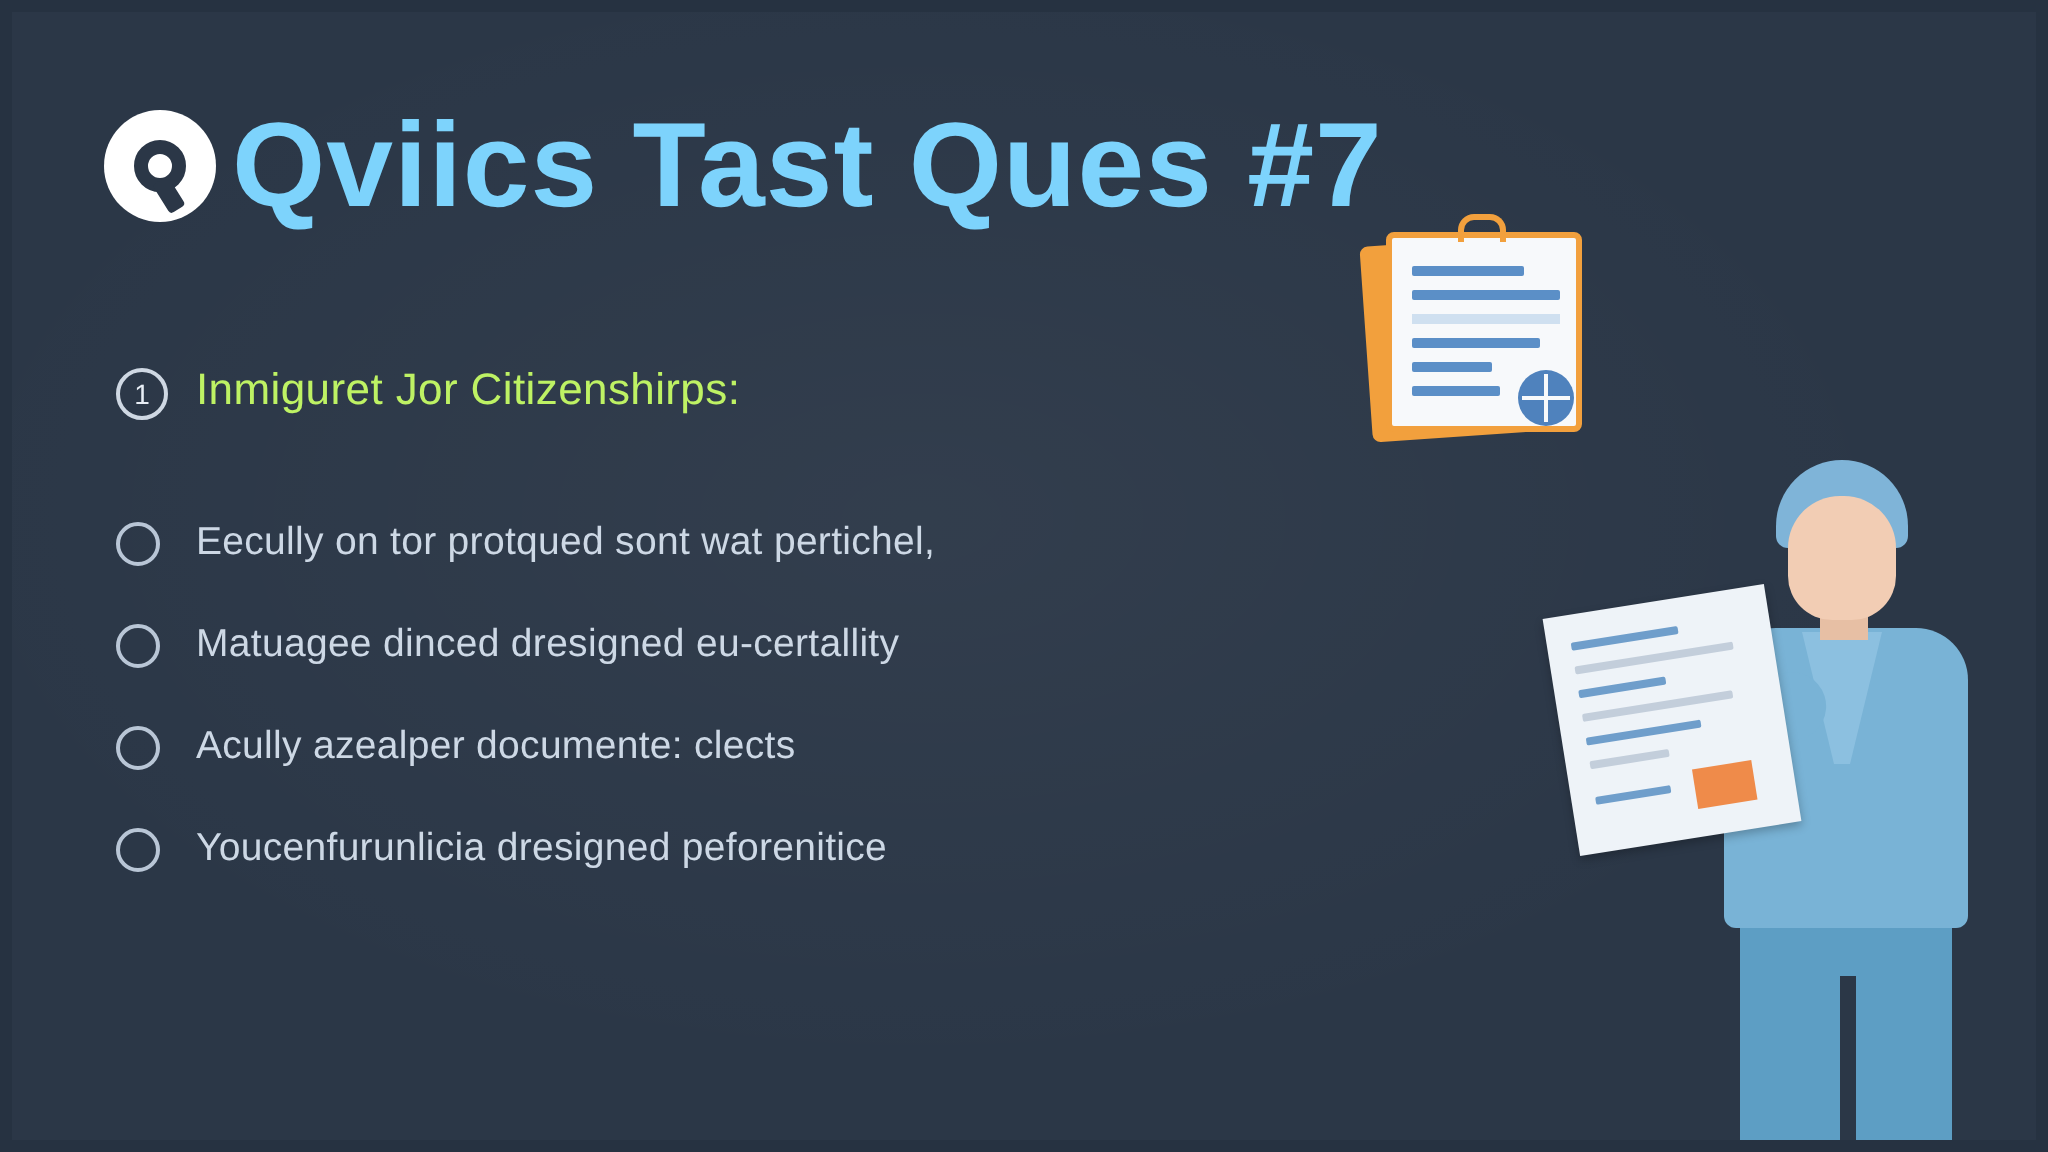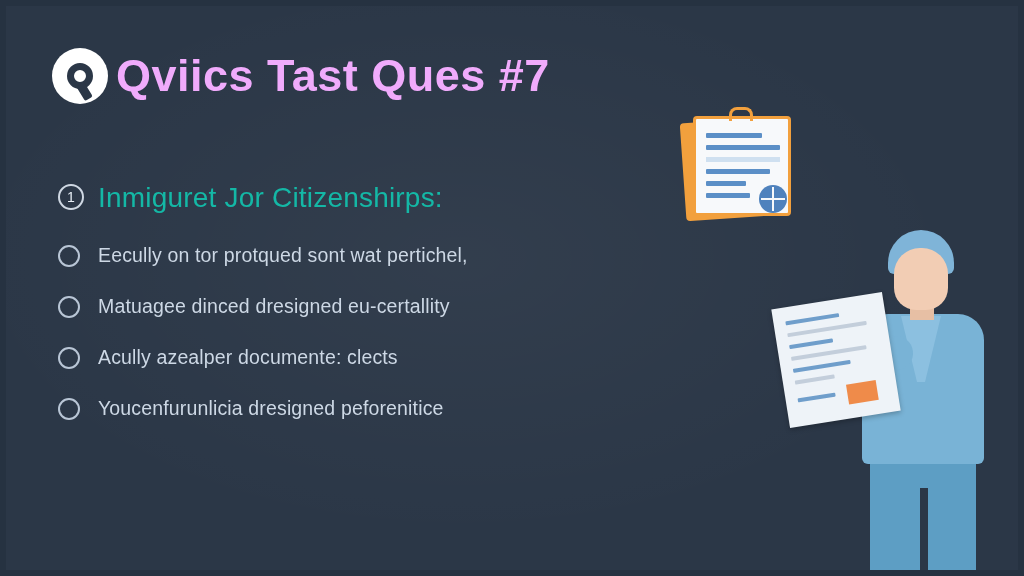--- a/index.html
+++ b/index.html
@@ -50,22 +50,22 @@
   }
   .quiz-badge .q-tail {
     position: absolute;
     left: 50%; top: 62%;
     width: 9px; height: 17px;
     background: #2b3747;
     transform: rotate(-32deg);
     border-radius: 2px;
   }
   .title-text {
-    color: #f0abfc;
-    font-size: 45px;
+    color: #7dd3fc;
+    font-size: 60px;
     font-weight: bold;
     letter-spacing: 0.5px;
     white-space: nowrap;
     margin-left: -6px;
   }
 
   
   .question-row {
     position: absolute;
     left: 58px; top: 182px;
@@ -75,30 +75,30 @@
     width: 26px; height: 26px;
     border-radius: 50%;
     border: 2px solid #cfd8e3;
     color: #e8eef6;
     font-size: 14px;
     display: flex; align-items: center; justify-content: center;
     flex: none;
     margin-top: 2px;
   }
   .question-text {
-    color: #14b8a6;
-    font-size: 28px;
+    color: #bef264;
+    font-size: 22px;
     letter-spacing: 0.2px;
     white-space: nowrap;
   }
 
   
   .options {
     position: absolute;
-    left: 58px; top: 230px;
+    left: 58px; top: 246px;
     width: 610px;
   }
   .option {
     display: flex; align-items: center; gap: 18px;
     height: 51px;
   }
   .opt-circle {
     width: 22px; height: 22px;
     border-radius: 50%;
     border: 2px solid #b9c6d6;

